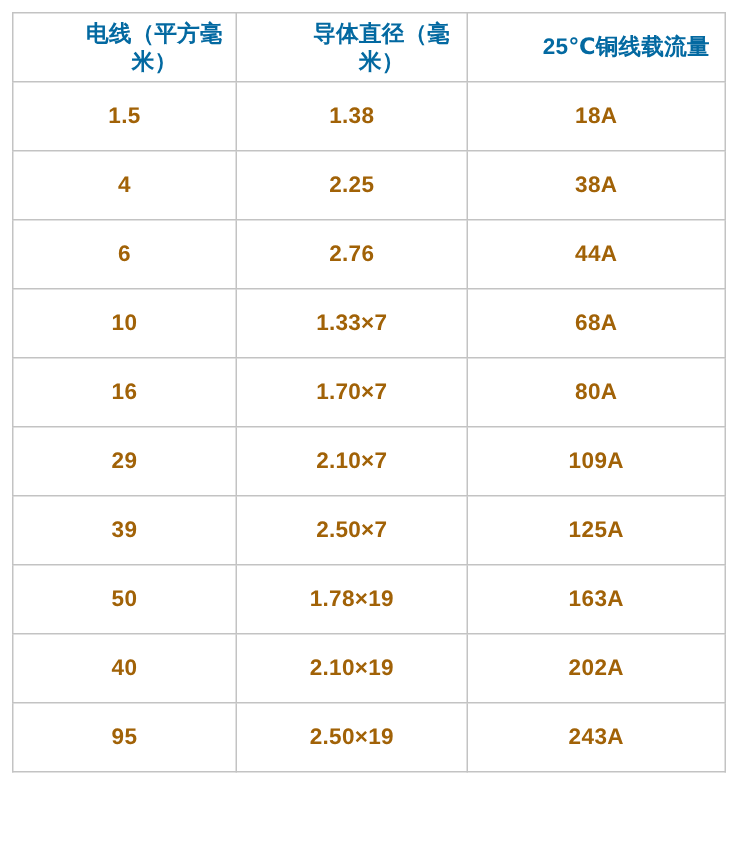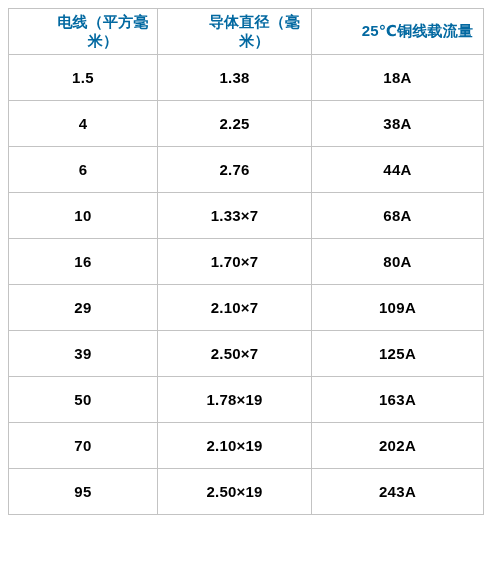--- a/index.html
+++ b/index.html
@@ -51,21 +51,21 @@
 
   .wire-table th {
     font-size: 15px;
     letter-spacing: 0.2px;
     color: #0369a1;
     padding-left: 44px;
   }
 
   .wire-table td {
     font-size: 15px;
-    color: #000000;
+    color: #a16207;
     letter-spacing: 0.3px;
   }
 
   .wire-table td.cell-spec {
     letter-spacing: 0.2px;
     text-align: center;
   }
 </style>
 </head>
 <body>
@@ -119,21 +119,21 @@
         <td>39</td>
         <td class="cell-spec">2.50×7</td>
         <td>125A</td>
       </tr>
       <tr>
         <td>50</td>
         <td class="cell-spec">1.78×19</td>
         <td>163A</td>
       </tr>
       <tr>
-        <td>70</td>
+        <td>40</td>
         <td class="cell-spec">2.10×19</td>
         <td>202A</td>
       </tr>
       <tr>
         <td>95</td>
         <td class="cell-spec">2.50×19</td>
         <td>243A</td>
       </tr>
     </tbody>
   </table>

